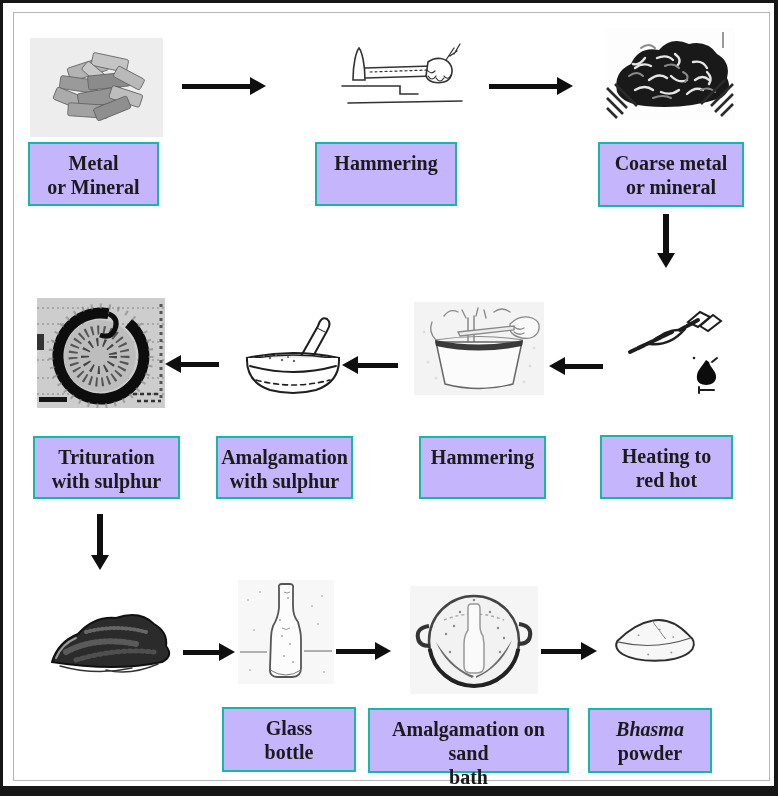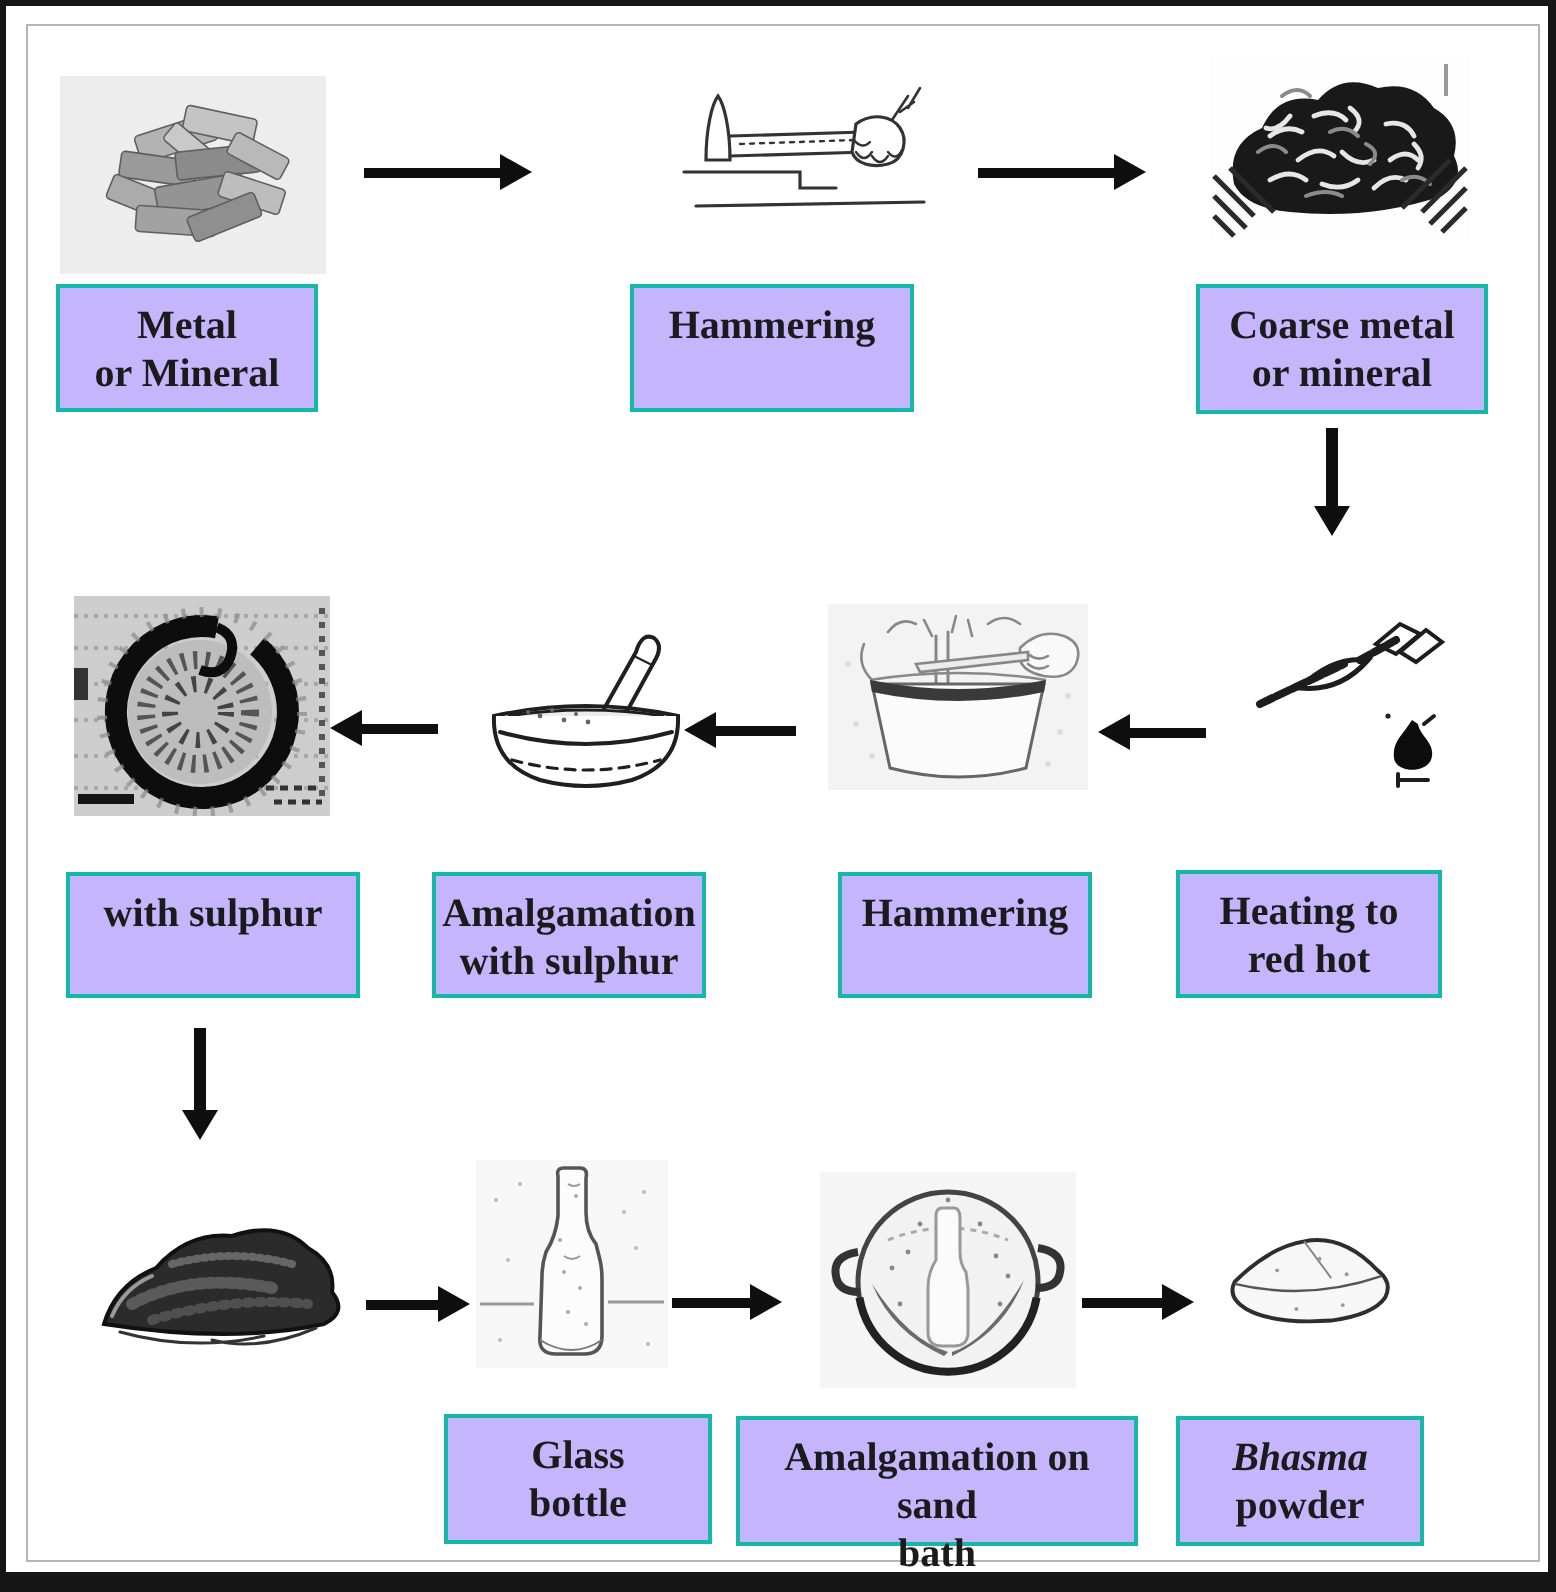--- a/index.html
+++ b/index.html
@@ -317,33 +317,34 @@
   <div class="box" style="left:312px;top:139px;width:142px;height:64px">
     <div>Hammering</div>
   </div>
 
   <div class="box" style="left:595px;top:139px;width:146px;height:65px">
     <div>Coarse metal</div>
     <div>or mineral</div>
   </div>
 
   <div class="box" style="left:30px;top:433px;width:147px;height:63px">
+    <div>Trituration</div>
     <div>with sulphur</div>
   </div>
 
   <div class="box" style="left:213px;top:433px;width:137px;height:63px">
     <div>Amalgamation</div>
     <div>with sulphur</div>
   </div>
 
   <div class="box" style="left:416px;top:433px;width:127px;height:63px">
     <div>Hammering</div>
   </div>
 
-  <div class="box" style="left:585px;top:432px;width:133px;height:64px">
+  <div class="box" style="left:597px;top:432px;width:133px;height:64px">
     <div>Heating to</div>
     <div>red hot</div>
   </div>
 
 
   <div class="box" style="left:219px;top:704px;width:134px;height:65px">
     <div>Glass</div>
     <div>bottle</div>
   </div>
 

